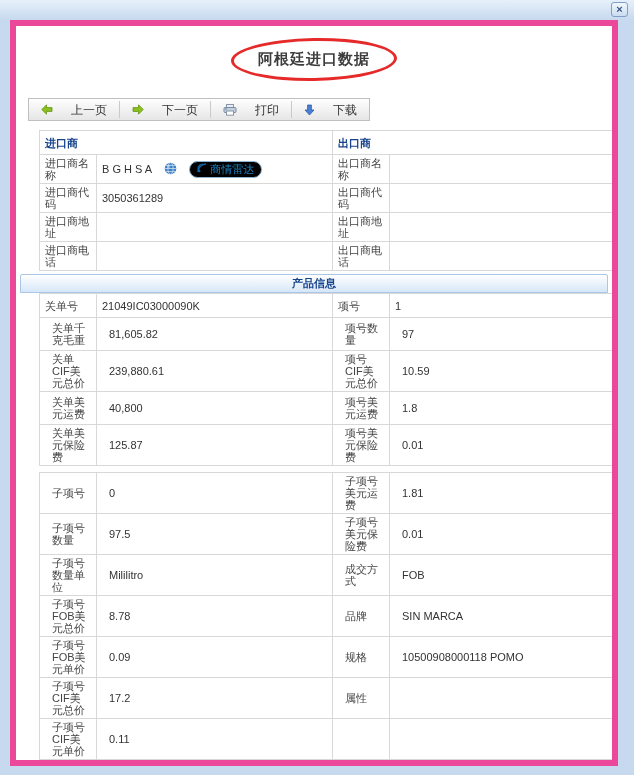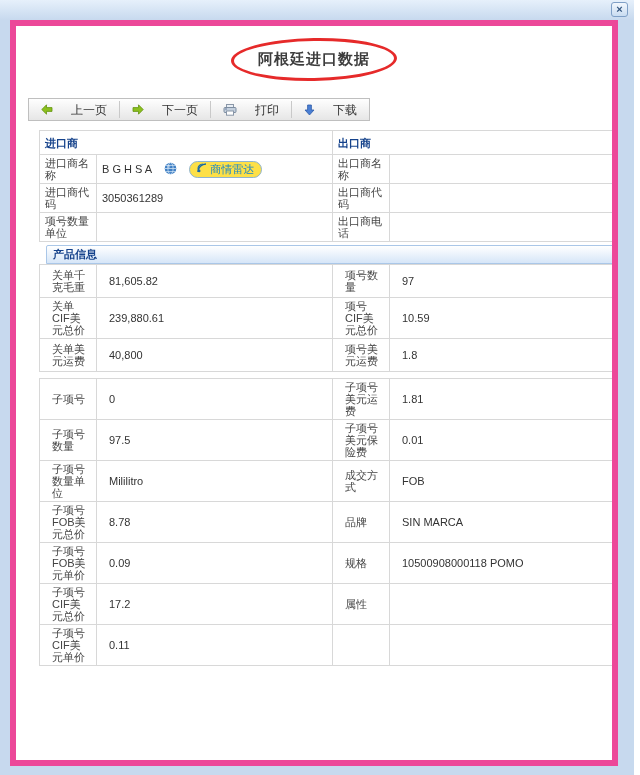--- a/index.html
+++ b/index.html
@@ -47,25 +47,25 @@
   }
   .tb-btn{
     display:flex;align-items:center;gap:18px;padding:0 12px;
     background:transparent;border:none;font-size:12px;color:#333;
     font-family:inherit;cursor:pointer;line-height:1;
   }
   .tb-sep{width:1px;background:#c9c9c9;margin:2px 0;}
   .tb-btn svg{display:block;}
   
   .section-bar{
-    width:588px;margin:3px 0 0 30px;box-sizing:border-box;
+    width:588px;margin:3px 0 0 4px;box-sizing:border-box;
     background:linear-gradient(#ffffff,#d6e6f8);
     border:1px solid #aac7e8;border-radius:2px 2px 0 0;
     color:#15428b;font-size:11px;font-weight:bold;
-    padding:2px 6px;line-height:13px;
+    padding:2px 6px;line-height:13px;text-align:center;
   }
   
   table.grid{
     width:588px;margin-left:23px;border-collapse:collapse;
     font-size:11px;color:#333;table-layout:fixed;
   }
   table.grid td{
     border:1px solid #d8d8d8;background:#fff;
     padding:2px 5px;line-height:12px;vertical-align:middle;
     overflow:hidden;
@@ -78,21 +78,21 @@
   }
   tr.h1 td{height:19px;}
   tr.h2 td{height:28px;padding-left:12px;}
   .gap{height:6px;}
   
   .name-cell{display:flex;align-items:center;gap:12px;}
   .radar-badge{
     display:inline-flex;align-items:center;gap:3px;
     border:1px solid #8fb4cf;border-radius:9px;padding:0 7px;
     height:15px;color:#1b86c8;font-size:11px;white-space:nowrap;
-    cursor:pointer;background:#fde047;
+    cursor:pointer;background:#000000;
   }
 </style>
 </head>
 <body>
 
 <div class="window-frame">
   <div class="titlebar">
     <div class="close-btn">
       <span>×</span>
     </div>
@@ -184,55 +184,73 @@
         <td class="lbl">出口商名称</td>
         <td class="val"></td>
       </tr>
       <tr class="h1">
         <td class="lbl">进口商代码</td>
         <td class="val">3050361289</td>
         <td class="lbl">出口商代码</td>
         <td class="val"></td>
       </tr>
       <tr class="h1">
-        <td class="lbl">项号数量单位</td>
+        <td class="lbl">进口商地址</td>
+        <td class="val"></td>
+        <td class="lbl">出口商地址</td>
+        <td class="val"></td>
+      </tr>
+      <tr class="h1">
+        <td class="lbl">进口商电话</td>
         <td class="val"></td>
         <td class="lbl">出口商电话</td>
         <td class="val"></td>
       </tr>
     </tbody>
       </table>
 
     
     <div class="section-bar">产品信息</div>
     <table class="grid">
       <colgroup>
           <col style="width:57px">
           <col style="width:236px">
           <col style="width:57px">
           <col style="width:238px">
         </colgroup>
       <tbody>
+          <tr class="h1">
+        <td class="lbl">关单号</td>
+        <td class="val">21049IC03000090K</td>
+        <td class="lbl">项号</td>
+        <td class="val">1</td>
+      </tr>
       <tr class="h2">
         <td class="lbl">关单千克毛重</td>
         <td class="val">81,605.82</td>
         <td class="lbl">项号数量</td>
         <td class="val">97</td>
       </tr>
       <tr class="h2">
         <td class="lbl">关单CIF美元总价</td>
         <td class="val">239,880.61</td>
         <td class="lbl">项号CIF美元总价</td>
         <td class="val">10.59</td>
       </tr>
       <tr class="h2">
         <td class="lbl">关单美元运费</td>
         <td class="val">40,800</td>
         <td class="lbl">项号美元运费</td>
         <td class="val">1.8</td>
+      </tr>
+      <tr class="h2">
+        <td class="lbl">关单美元保险费</td>
+        <td class="val">125.87</td>
+        <td class="lbl">项号美元保险费</td>
+        <td class="val">0.01</td>
       </tr>
     </tbody>
       </table>
     <div class="gap"></div>
     <table class="grid">
       <colgroup>
           <col style="width:57px">
           <col style="width:236px">
           <col style="width:57px">
           <col style="width:238px">

